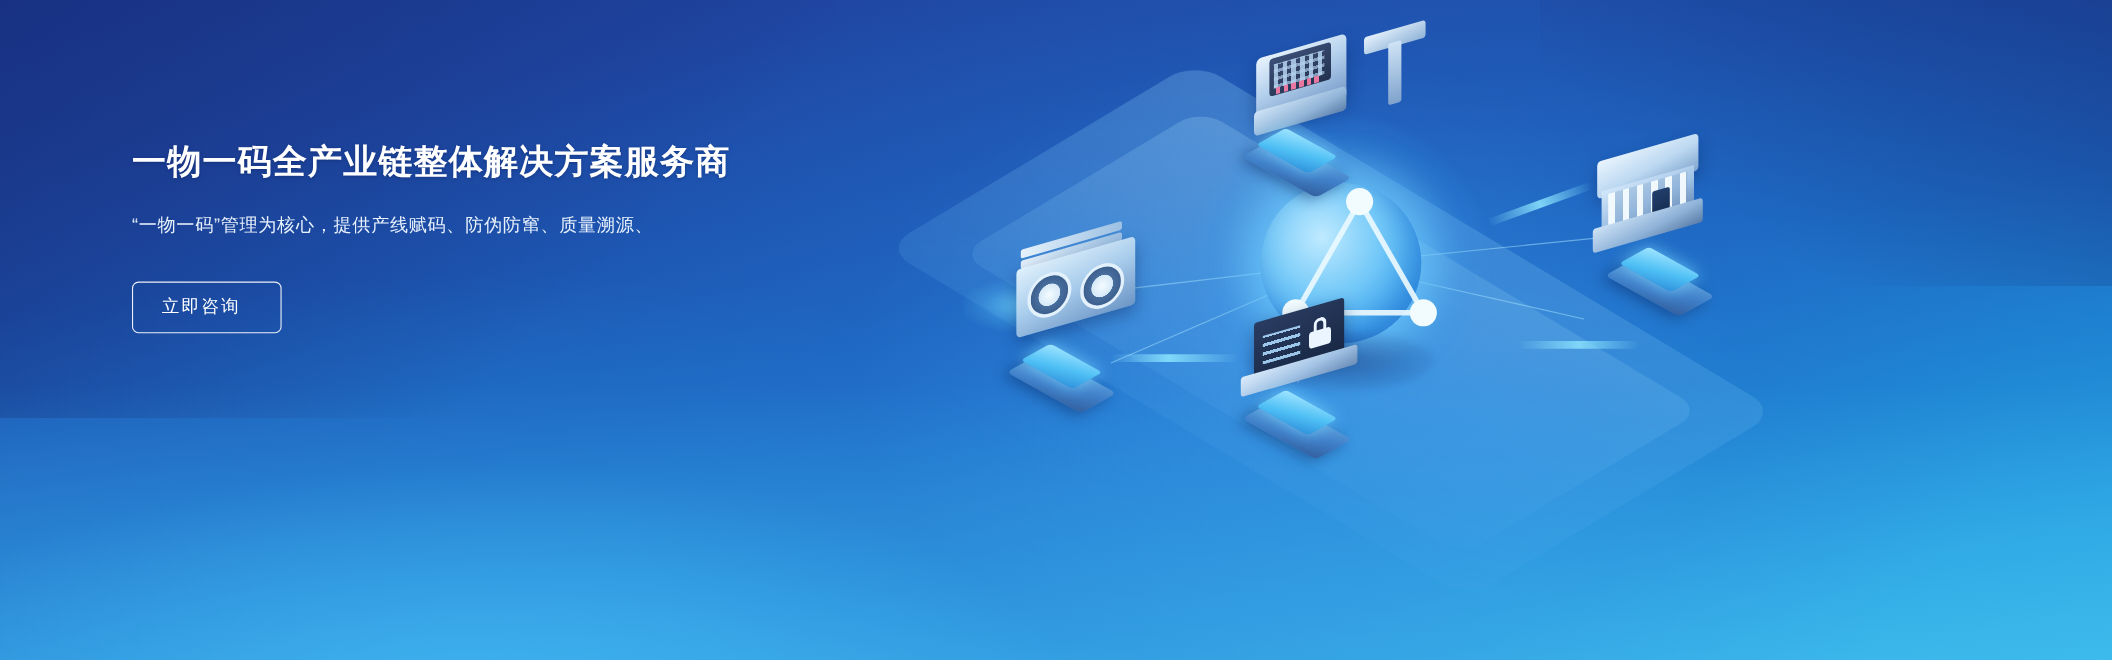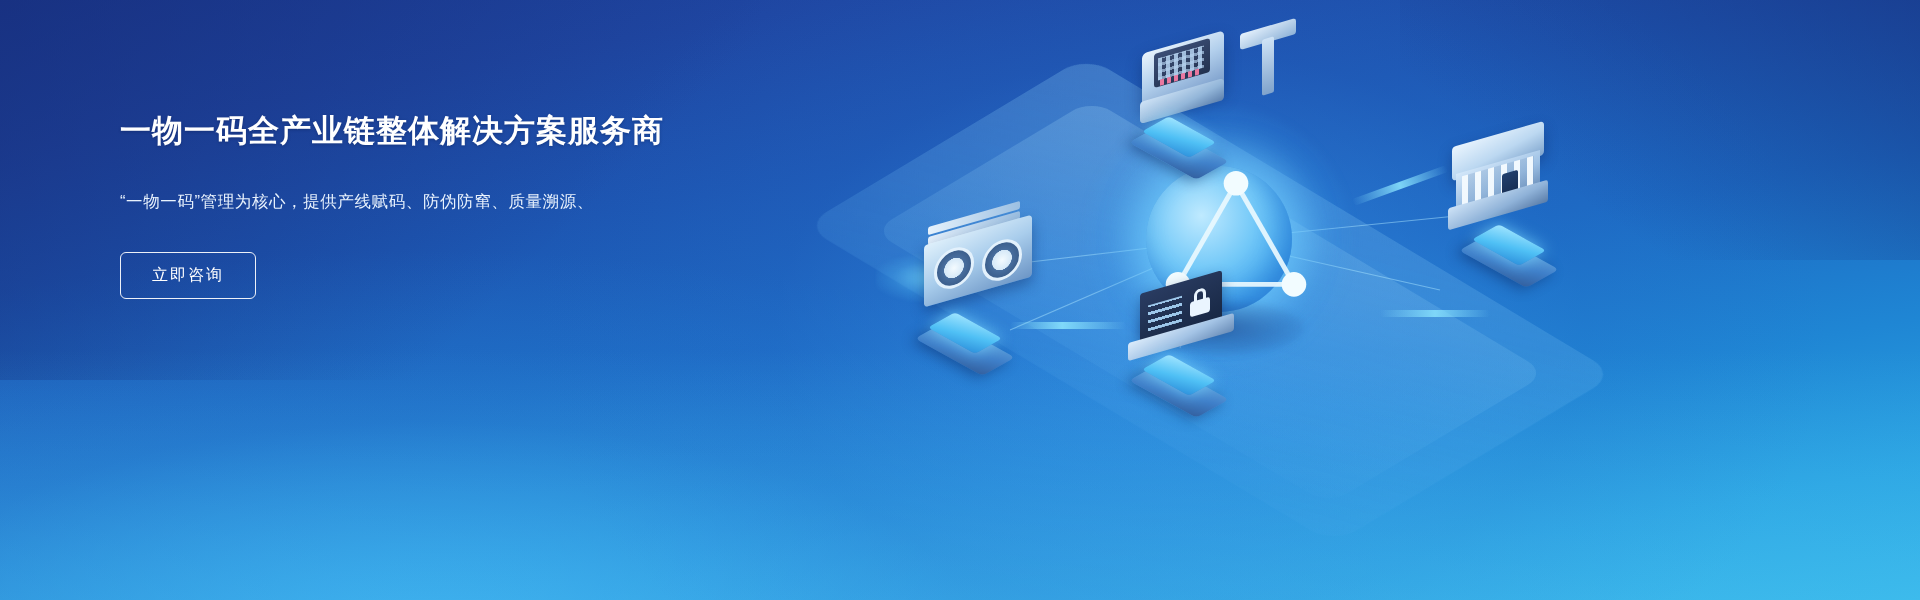--- a/index.html
+++ b/index.html
@@ -24,31 +24,31 @@
   .beam-bottom{
     left:0;bottom:0;width:1920px;height:250px;
     background:linear-gradient(0deg, rgba(80,200,245,0.30) 0%, rgba(80,200,245,0.0) 100%);
   }
   .corner-dark{
     right:0;top:0;width:520px;height:260px;
     background:linear-gradient(215deg, rgba(22,40,115,0.50) 0%, rgba(22,40,115,0) 70%);
   }
 
   
-  .copy{position:absolute;left:120px;top:112px;width:640px;}
+  .copy{position:absolute;left:120px;top:128px;width:640px;}
   .headline{
     margin:0;color:#ffffff;font-size:31px;font-weight:bold;letter-spacing:1px;
     line-height:1.25;white-space:nowrap;
     text-shadow:0 1px 3px rgba(8,24,70,0.35);
   }
-  .sub{margin:34px 0 0 0;color:#e8f2fd;font-size:16.5px;line-height:2.0;letter-spacing:0.6px;}
+  .sub{margin:22px 0 0 0;color:#e8f2fd;font-size:16.5px;line-height:2.0;letter-spacing:0.6px;}
   .sub div{white-space:nowrap;}
   .cta{
     display:inline-block;margin-top:34px;
-    padding:12px 26px;min-width:82px;text-align:center;
+    padding:12px 26px;min-width:82px;text-align:left;
     border:1px solid rgba(255,255,255,0.92);border-radius:6px;
     color:#ffffff;font-size:16px;letter-spacing:2px;
     background:transparent;cursor:pointer;
   }
 
   
   .illo{position:absolute;left:880px;top:0;width:1040px;height:600px;}
 
   .platform{
     position:absolute;left:30px;top:140px;width:600px;height:320px;

